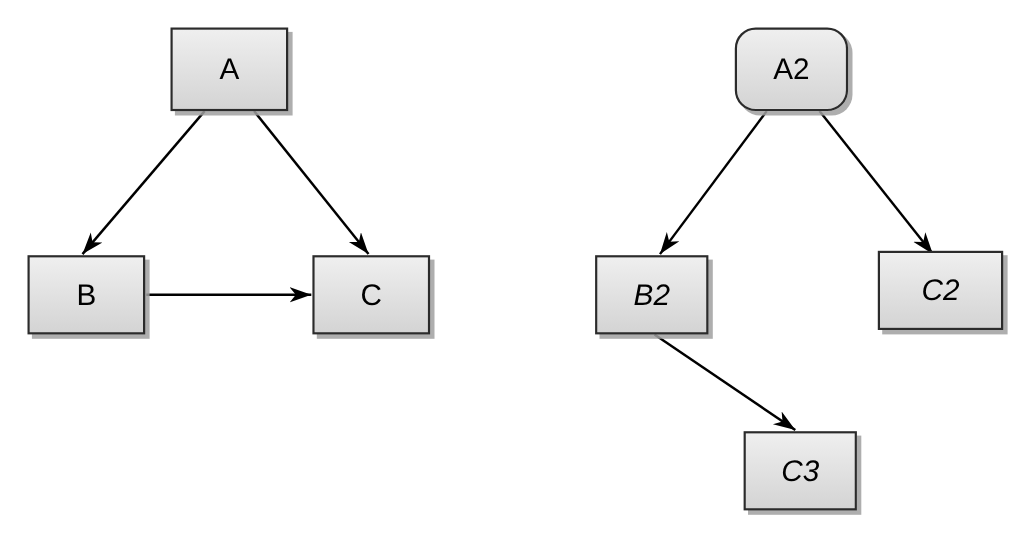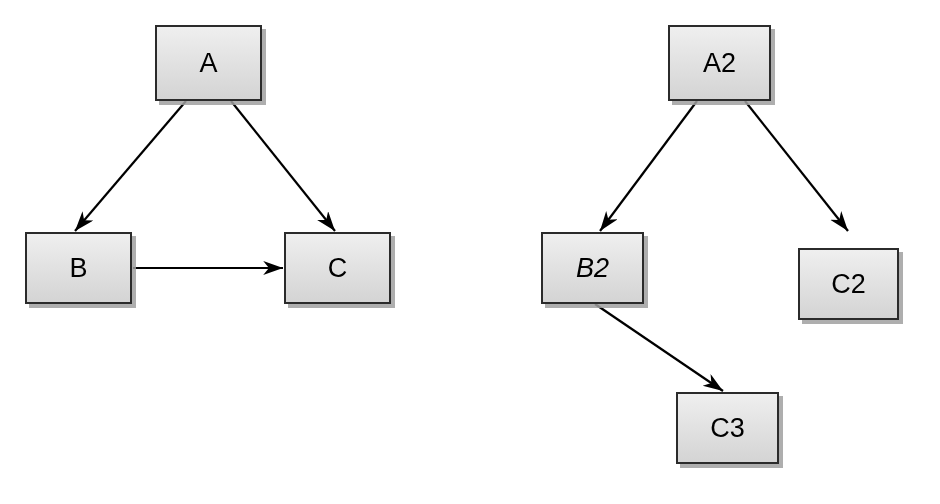--- a/index.html
+++ b/index.html
@@ -67,27 +67,27 @@
   <div id="nodes-group">
       <div class="node" style="left: 155px; top: 25px; width: 107px; height: 76px;">
         <span class="node-label">A</span>
       </div>
       <div class="node" style="left: 25px; top: 232px; width: 107px; height: 72px;">
         <span class="node-label">B</span>
       </div>
       <div class="node" style="left: 284px; top: 232px; width: 107px; height: 72px;">
         <span class="node-label">C</span>
       </div>
-      <div class="node" style="left: 668px; top: 25px; width: 103px; height: 76px;">
+      <div class="node" style="left: 668px; top: 25px; width: 103px; height: 76px; border-radius: 19px;">
         <span class="node-label">A2</span>
       </div>
       <div class="node" style="left: 541px; top: 232px; width: 103px; height: 72px; font-style: italic;">
         <span class="node-label">B2</span>
       </div>
-      <div class="node" style="left: 798px; top: 248px; width: 101px; height: 72px;">
+      <div class="node" style="left: 798px; top: 228px; width: 114px; height: 72px; font-style: italic;">
         <span class="node-label">C2</span>
       </div>
-      <div class="node" style="left: 676px; top: 392px; width: 103px; height: 72px;">
+      <div class="node" style="left: 676px; top: 392px; width: 103px; height: 72px; font-style: italic;">
         <span class="node-label">C3</span>
       </div>
     </div>
 
 </div>
 
 </body></html>

